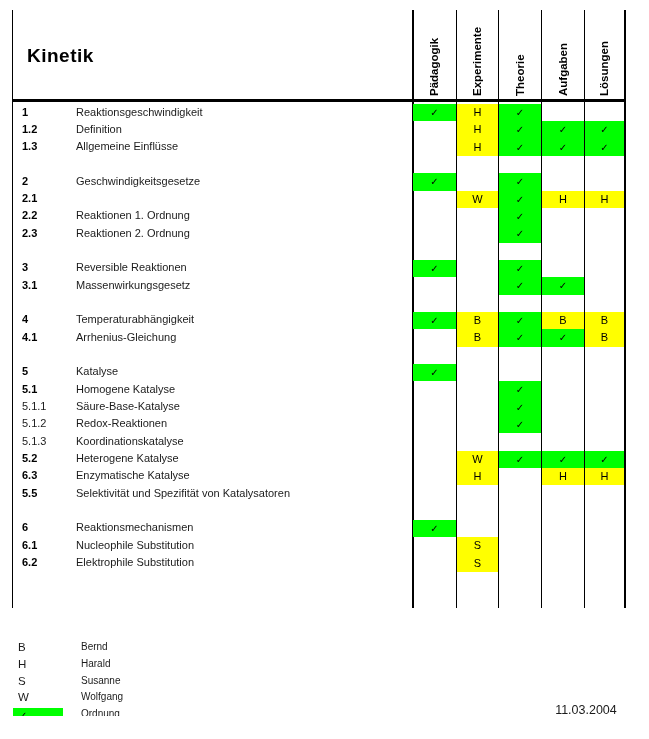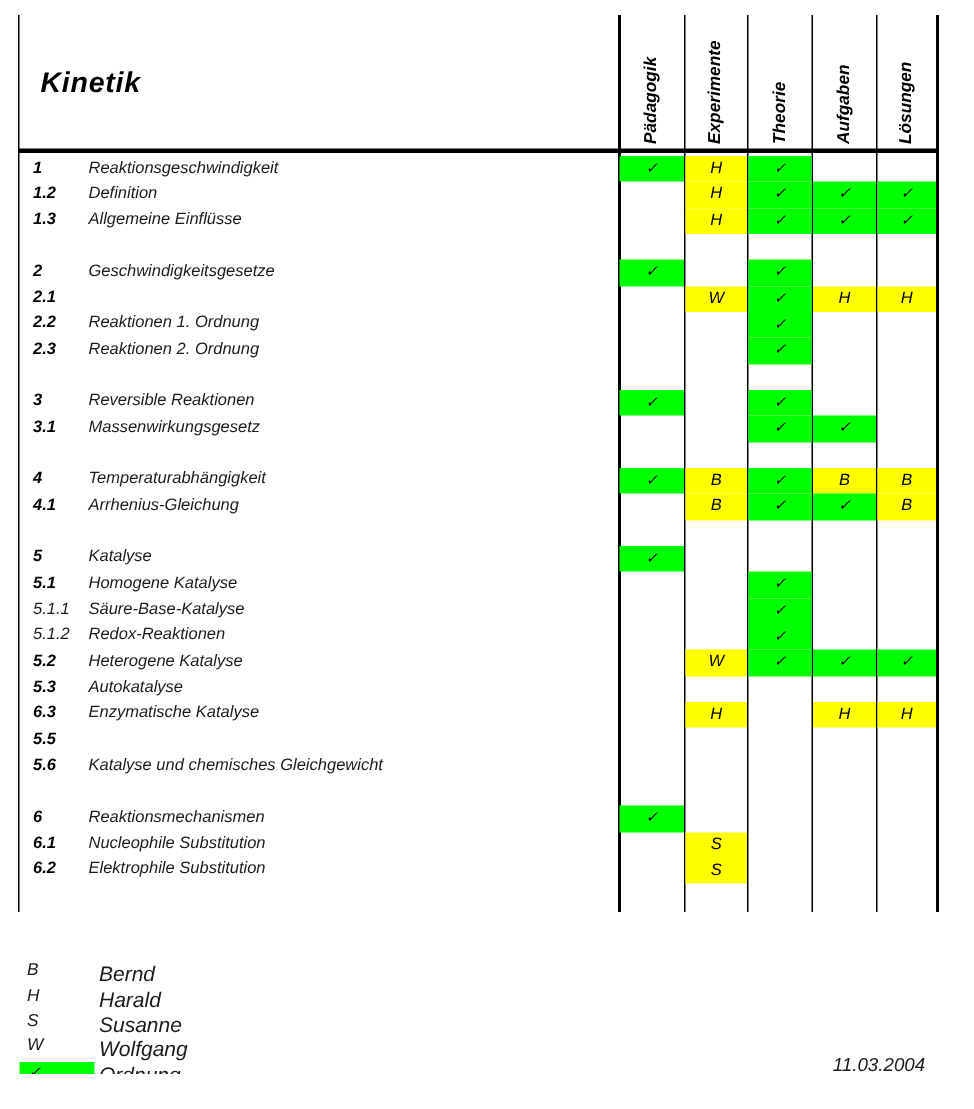--- a/index.html
+++ b/index.html
@@ -1,17 +1,17 @@
 <!DOCTYPE html>
 <html><head>
 <meta charset="utf-8">
 <style>
   * { margin:0; padding:0; box-sizing:border-box; }
   body { background:#fff; font-family:"Liberation Sans", sans-serif; }
-  .page { position:relative; width:649px; height:716px; background:#ffffff; overflow:hidden;font-style:italic; }
+  .page { position:relative; width:649px; height:716px; background:#ffffff; overflow:hidden; }
 
   
   .v-line { position:absolute; top:10px; height:598px; background:#000; }
   .vl-left   { left:12px;  width:1px; }
   .vl-c0     { left:412px; width:2px; }
   .vl-c1     { left:456px; width:1px; }
   .vl-c2     { left:498px; width:1px; }
   .vl-c3     { left:541px; width:1px; }
   .vl-c4     { left:584px; width:1px; }
   .vl-right  { left:624px; width:2px; }
@@ -27,36 +27,36 @@
   .hdr.c1 { left:469px; }
   .hdr.c2 { left:512px; }
   .hdr.c3 { left:555px; }
   .hdr.c4 { left:596px; }
 
   
   .rows { position:absolute; left:0; top:104px; width:649px; }
   .row  { position:relative; height:17.33px; }
   .num  { position:absolute; left:22px; top:1.5px; font-size:11px; font-weight:bold; color:#000; }
   .num.plain { font-weight:normal; color:#1b1b1b;text-align:center; }
-  .rlabel { position:absolute; left:59px; top:1.5px; font-size:11px; color:#1b1b1b; }
+  .rlabel { position:absolute; left:76px; top:1.5px; font-size:11px; color:#1b1b1b; }
   .cell { position:absolute; top:0; height:17.33px; line-height:17.33px; text-align:center;
           font-size:11px; color:#000; }
   .cell.c0 { left:413px; width:43px; }
   .cell.c1 { left:457px; width:41px; }
   .cell.c2 { left:499px; width:42px; }
   .cell.c3 { left:542px; width:42px; }
   .cell.c4 { left:585px; width:39px; }
   .cell.done { background:#00FF00; font-size:10px; }
   .cell.assigned { background:#FFFF00; }
 
   
   .legend { position:absolute; left:13px; top:640px; width:300px; }
   .legend-row { position:relative; height:16.8px; }
   .legend-key  { position:absolute; left:5px;  top:1px; font-size:11.5px; color:#1b1b1b; }
-  .legend-name { position:absolute; left:53px; top:1px; font-size:14px; color:#1b1b1b; }
+  .legend-name { position:absolute; left:68px; top:1px; font-size:10px; color:#1b1b1b; }
   .legend-swatch { position:absolute; left:0; top:0.5px; width:50px; height:16px; background:#00FF00;
                    font-size:10px; line-height:16px; padding-left:6px; color:#000; }
 
   
   .stand { position:absolute; left:503px; top:703px; font-size:12.5px; color:#1b1b1b; display:flex; gap:16px; }
   .stand-label { text-decoration:underline;margin-top:48px; }
 </style>
 </head>
 <body>
 
@@ -246,57 +246,49 @@
       <div class="row">
         <span class="num plain">5.1.2</span>
         <span class="rlabel">Redox-Reaktionen</span>
         <div class="cell c0"></div>
         <div class="cell c1"></div>
         <div class="cell c2 done">✓</div>
         <div class="cell c3"></div>
         <div class="cell c4"></div>
       </div>
       <div class="row">
+        <span class="num plain">5.1.3</span>
+        <span class="rlabel">Koordinationskatalyse</span>
+        <div class="cell c0"></div>
+        <div class="cell c1"></div>
+        <div class="cell c2"></div>
+        <div class="cell c3"></div>
+        <div class="cell c4"></div>
+      </div>
+      <div class="row">
         <span class="num">5.2</span>
         <span class="rlabel">Heterogene Katalyse</span>
         <div class="cell c0"></div>
         <div class="cell c1 assigned">W</div>
         <div class="cell c2 done">✓</div>
         <div class="cell c3 done">✓</div>
         <div class="cell c4 done">✓</div>
       </div>
       <div class="row">
-        <span class="num">5.3</span>
-        <span class="rlabel">Autokatalyse</span>
-        <div class="cell c0"></div>
-        <div class="cell c1"></div>
-        <div class="cell c2"></div>
-        <div class="cell c3"></div>
-        <div class="cell c4"></div>
-      </div>
-      <div class="row">
         <span class="num">6.3</span>
         <span class="rlabel">Enzymatische Katalyse</span>
         <div class="cell c0"></div>
         <div class="cell c1 assigned">H</div>
         <div class="cell c2"></div>
         <div class="cell c3 assigned">H</div>
         <div class="cell c4 assigned">H</div>
       </div>
       <div class="row">
         <span class="num">5.5</span>
-        <div class="cell c0"></div>
-        <div class="cell c1"></div>
-        <div class="cell c2"></div>
-        <div class="cell c3"></div>
-        <div class="cell c4"></div>
-      </div>
-      <div class="row">
-        <span class="num">5.6</span>
-        <span class="rlabel">Katalyse und chemisches Gleichgewicht</span>
+        <span class="rlabel">Selektivität und Spezifität von Katalysatoren</span>
         <div class="cell c0"></div>
         <div class="cell c1"></div>
         <div class="cell c2"></div>
         <div class="cell c3"></div>
         <div class="cell c4"></div>
       </div>
       <div class="row">
         <span class="num"></span>
         <span class="rlabel"></span>
         <div class="cell c0"></div>

